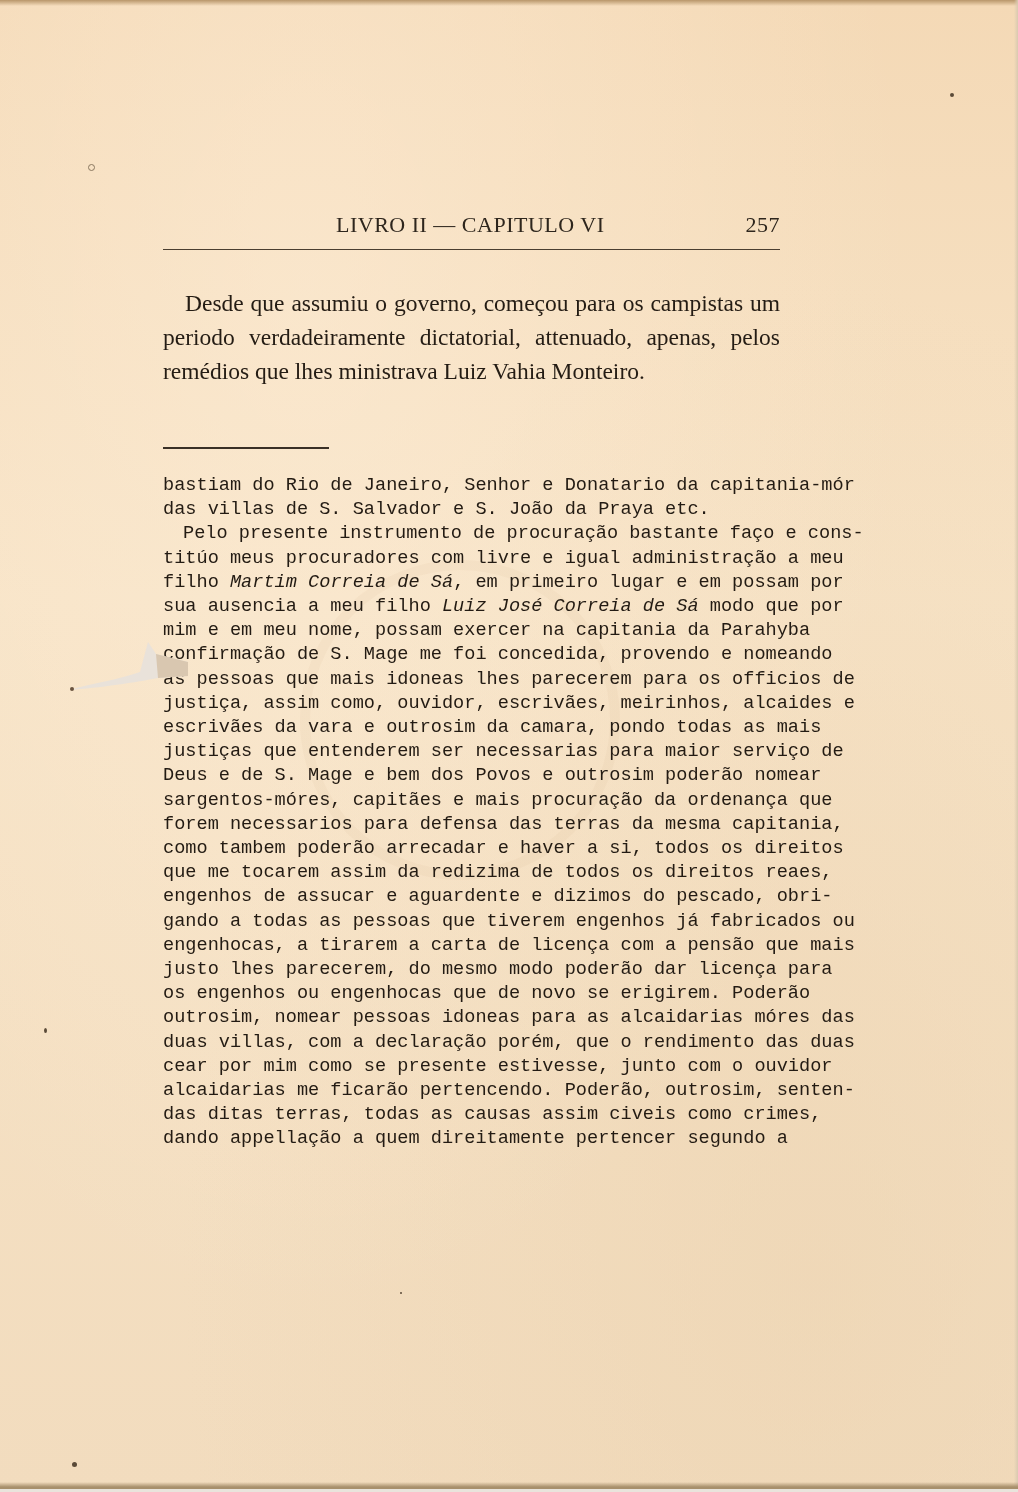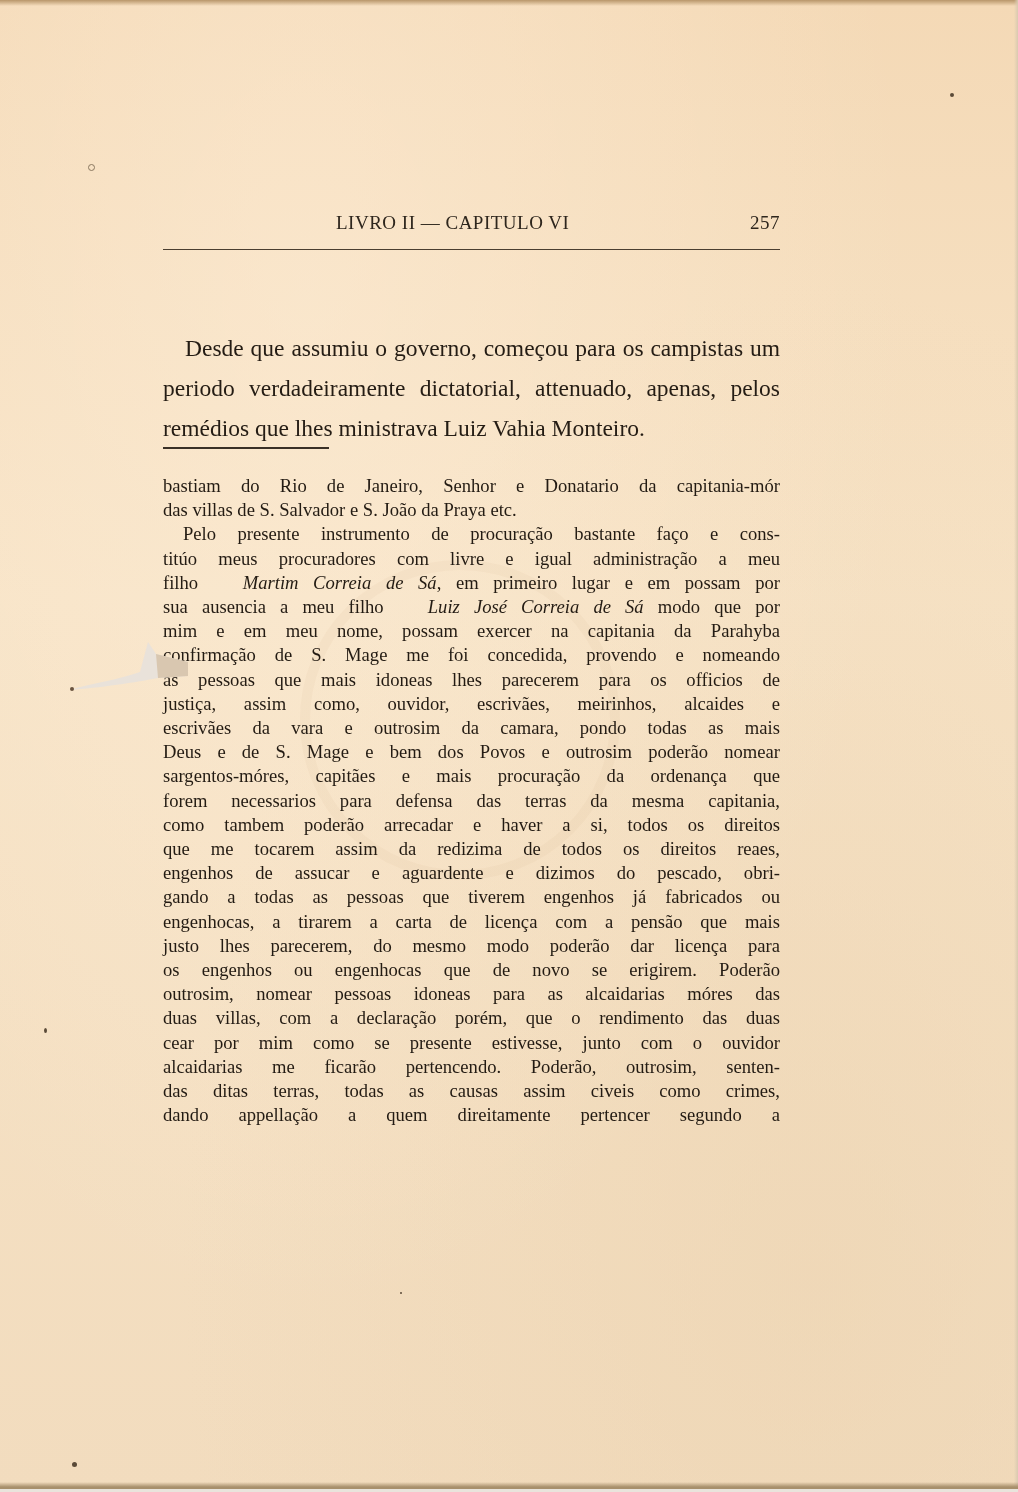--- a/index.html
+++ b/index.html
@@ -26,47 +26,46 @@
     background: linear-gradient(0deg, #e9e4dc 0 3px, #a8906c 3px 5px, rgba(168,144,108,0) 10px);
   }
   .right-edge {
     position: absolute; right: 0; top: 0; width: 4px; height: 1492px;
     background: linear-gradient(90deg, rgba(200,180,150,0), #d9c9b0);
   }
   .running-head {
     position: absolute; left: 336px; top: 212px; width: 444px;
     display: flex; justify-content: space-between; align-items: flex-end;
     font-family: "Liberation Serif", serif;
-    font-size: 19px; letter-spacing: 0.5px; color: #2e261d;
+    font-size: 22px; letter-spacing: 0.5px; color: #2e261d;
   }
   .head-rule {
     position: absolute; left: 163px; top: 249px; width: 617px; height: 1px;
     background: #4a3e30;
   }
   .main-para {
     position: absolute; left: 163px; top: 286px; width: 617px;
     font-family: "Liberation Serif", serif;
-    font-size: 23.5px; line-height: 40px; color: #241c14;
+    font-size: 23.5px; line-height: 34px; color: #241c14;
     text-align: justify;
-    margin-top: 42px;
   }
   .main-para p { margin: 0; text-indent: 22px; }
   .fn-rule {
     position: absolute; left: 163px; top: 447px; width: 166px; height: 2px;
     background: #3a3026;
   }
   .footnote {
     position: absolute; left: 163px; top: 474px; width: 617px;
     font-family: "Liberation Serif", serif;
     font-size: 18.6px; line-height: 24.2px; color: #231b13;
     text-align: justify;
   }
-  .footnote .line { display: block; text-align: justify; text-align-last: justify; white-space: nowrap; }
+  .footnote .line { display: block; text-align: justify; text-align-last: justify; white-space: nowrap; font-family: Liberation Mono, monospace; }
   .footnote .last { text-align-last: left; }
-  .footnote em { font-style: italic; margin-left: 30px; }
+  .footnote em { font-style: italic; }
   .tear {
     position: absolute; left: 68px; top: 632px; width: 120px; height: 60px;
   }
   .speck { position: absolute; border-radius: 50%; background: #5a4a38; }
   .doc-stamp {
     position: absolute; left: 300px; top: 560px; width: 300px; height: 300px;
     border-radius: 50%; border: 10px solid rgba(200,170,130,0.08);
   }
 </style>
 </head>
@@ -105,20 +104,21 @@
       <span>filho </span><em>Martim Correia de Sá</em><span>, em primeiro lugar e em possam por</span>
     </span>
     <span class="line">
       <span>sua ausencia a meu filho </span><em>Luiz José Correia de Sá</em><span> modo que por</span>
     </span>
     <span class="line">mim e em meu nome, possam exercer na capitania da Parahyba</span>
     <span class="line">confirmação de S. Mage me foi concedida, provendo e nomeando</span>
     <span class="line">as pessoas que mais idoneas lhes parecerem para os officios de</span>
     <span class="line">justiça, assim como, ouvidor, escrivães, meirinhos, alcaides e</span>
     <span class="line">escrivães da vara e outrosim da camara, pondo todas as mais</span>
+    <span class="line">justiças que entenderem ser necessarias para maior serviço de</span>
     <span class="line">Deus e de S. Mage e bem dos Povos e outrosim poderão nomear</span>
     <span class="line">sargentos-móres, capitães e mais procuração da ordenança que</span>
     <span class="line">forem necessarios para defensa das terras da mesma capitania,</span>
     <span class="line">como tambem poderão arrecadar e haver a si, todos os direitos</span>
     <span class="line">que me tocarem assim da redizima de todos os direitos reaes,</span>
     <span class="line">engenhos de assucar e aguardente e dizimos do pescado, obri-</span>
     <span class="line">gando a todas as pessoas que tiverem engenhos já fabricados ou</span>
     <span class="line">engenhocas, a tirarem a carta de licença com a pensão que mais</span>
     <span class="line">justo lhes parecerem, do mesmo modo poderão dar licença para</span>
     <span class="line">os engenhos ou engenhocas que de novo se erigirem. Poderão</span>

